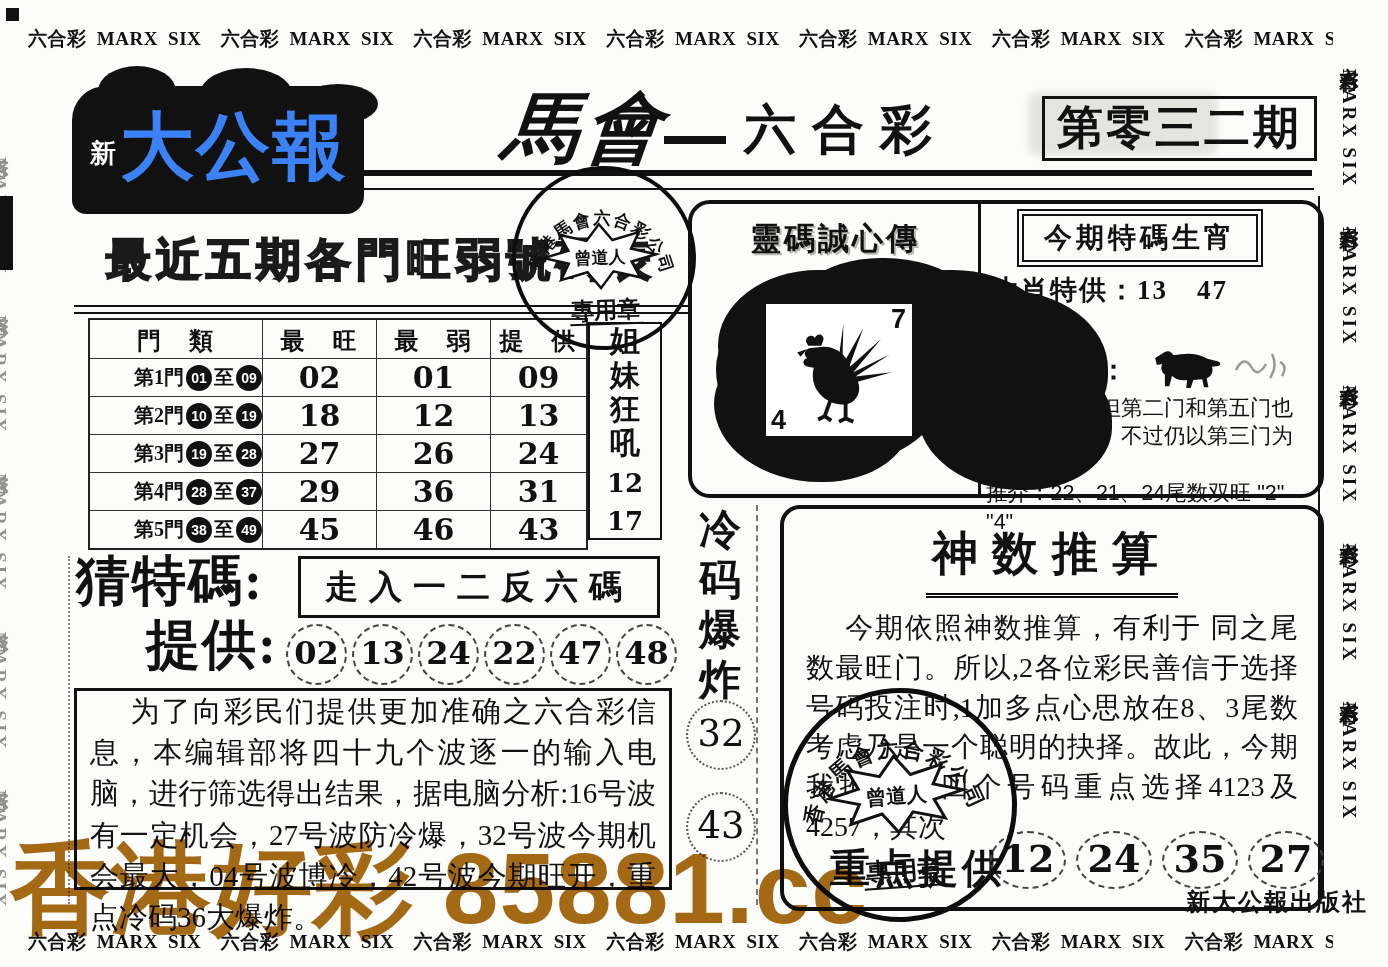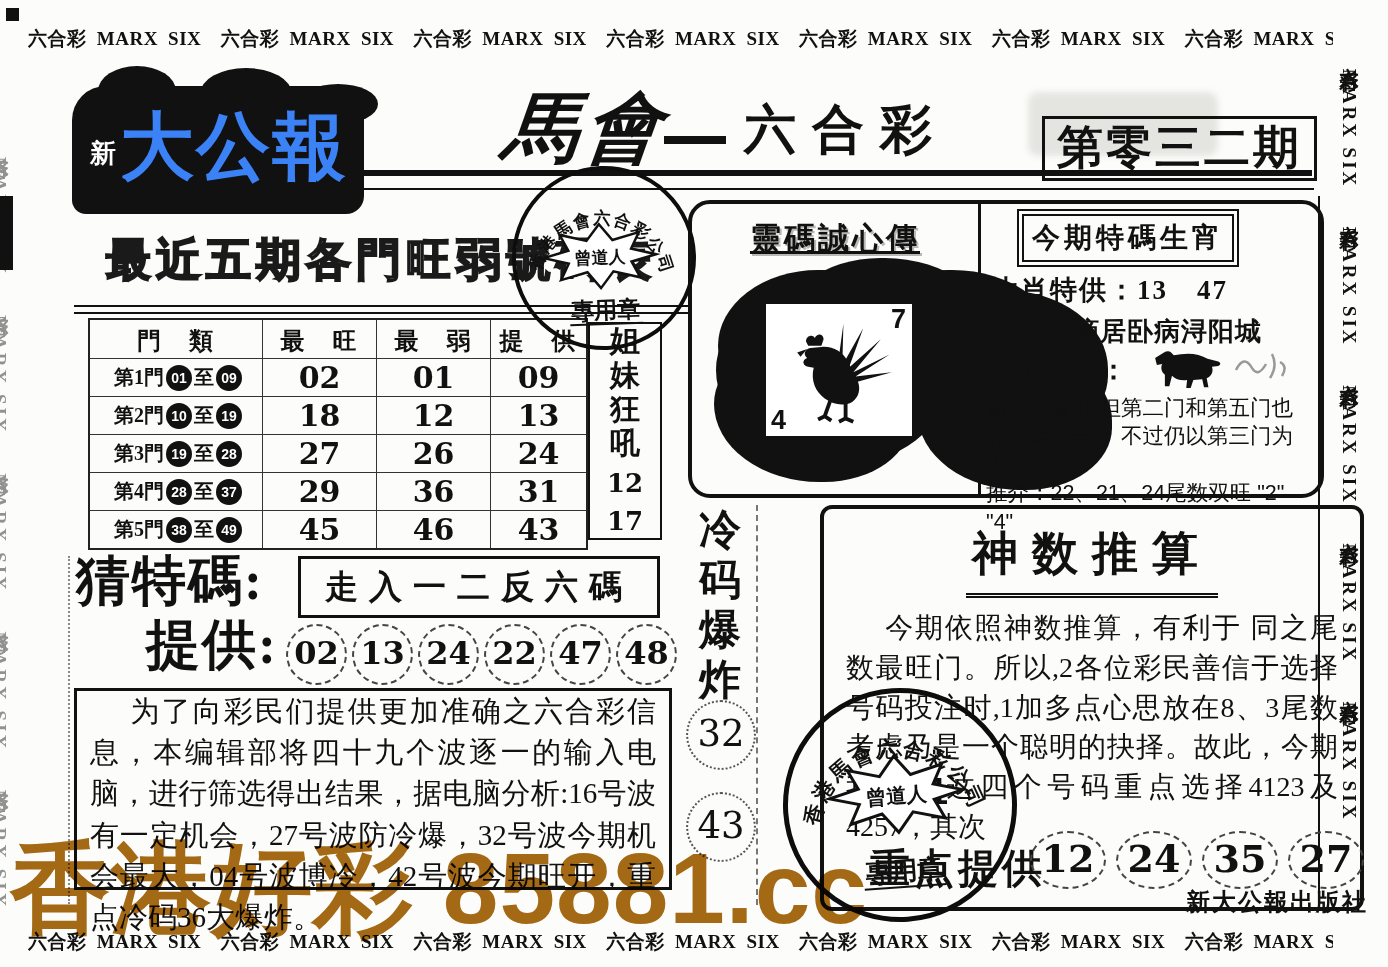--- a/index.html
+++ b/index.html
@@ -28,37 +28,37 @@
             background:#111;border-radius:50%;box-shadow:92px 10px 0 -6px #111;}
   .masthead .prefix{position:absolute;left:18px;top:50px;font:700 26px "Liberation Serif",serif;color:#fff;z-index:2;}
   .masthead .big{position:absolute;left:48px;top:24px;font:900 74px/1 "Liberation Serif",serif;color:#3b82f6;letter-spacing:2px;z-index:2;}
   .title-main{left:503px;top:90px;font:900 76px/1 "Liberation Serif",serif;font-style:italic;
               transform:skewX(-6deg);letter-spacing:6px;}
   .title-dash{left:664px;top:136px;width:62px;height:8px;background:#111;}
   .title-sub{left:744px;top:104px;font:800 52px/1 "Liberation Serif",serif;letter-spacing:16px;}
   .issue-smudge{left:1028px;top:92px;width:190px;height:64px;background:#c9c9c4;opacity:.45;
               border-radius:10px;filter:blur(3px);}
   .issue-box{left:1042px;top:96px;padding:4px 12px;border:3px solid #111;background:transparent;
-              font:900 46px/1.1 "Liberation Serif",serif;letter-spacing:3px;margin-top:20px;}
+              font:900 46px/1.1 "Liberation Serif",serif;letter-spacing:3px;}
   .rule-thick{left:358px;top:170px;width:954px;height:6px;background:#111;}
   .rule-thin{left:74px;top:188px;width:1240px;height:2px;background:#111;}
   .vline-right{left:1318px;top:196px;width:2px;height:712px;background:#111;}
 
   
   .hot-heading{left:106px;top:238px;font:800 45px/1 "Liberation Serif",serif;letter-spacing:5px;
               color:#fff;-webkit-text-stroke:2px #1a1a1a;}
   .hot-underline{left:74px;top:305px;width:614px;height:5px;
               border-top:2px solid #111;border-bottom:2px solid #111;}
   .htable{left:88px;top:318px;display:grid;grid-template-columns:172px 114px 114px 96px;
           grid-auto-rows:38px;border:2px solid #222;background:#fff0;}
   .htable .cell{border-top:1px solid #333;border-left:1px solid #333;display:flex;
           align-items:center;justify-content:center;}
   .htable .cell.first{border-left:none;}
   .htable .hdr{height:42px;font:800 24px "Liberation Serif",serif;letter-spacing:2px;border-top:none;}
-  .htable .door{justify-content:center;padding-left:4px;font:700 20px "Liberation Serif",serif;gap:2px;}
+  .htable .door{justify-content:flex-end;padding-left:4px;font:700 20px "Liberation Serif",serif;gap:2px;}
   .htable .val{font:600 30px "DejaVu Serif",serif;}
   .bnum{display:inline-block;width:26px;height:26px;background:#111;color:#fff;border-radius:50%;
         font:700 14px/26px "Liberation Sans",sans-serif;text-align:center;}
   .sister{left:588px;top:322px;width:70px;height:214px;border:2px solid #111;text-align:center;}
   .sister .ch{font:700 30px/34px "Liberation Serif",serif;}
   .sister .nm{font:600 26px/30px "DejaVu Serif",serif;margin-top:8px;}
 
   
   .guess-label{left:76px;top:554px;font:900 54px/1 "Liberation Serif",serif;letter-spacing:2px;}
   .slogan-box{left:298px;top:556px;width:356px;height:56px;border:3px solid #111;
@@ -76,42 +76,42 @@
   .cold-strip{left:688px;top:505px;width:64px;text-align:center;font:700 42px/50px "Liberation Serif",serif;}
   .cold-c1{left:686px;top:700px;}
   .cold-c2{left:686px;top:792px;}
   .coldcircle{width:66px;height:66px;border:2px dotted #555;border-radius:50%;
            font:500 37px/64px "DejaVu Serif",serif;text-align:center;position:absolute;}
 
   
   .rt-panel{left:688px;top:200px;width:628px;height:290px;border:4px solid #111;border-radius:22px;}
   .rt-divider{position:absolute;left:286px;top:0;bottom:0;width:3px;background:#111;}
   .spirit-title{position:absolute;left:18px;top:14px;width:250px;text-align:center;
-           font:900 31px "Liberation Serif",serif;letter-spacing:3px;text-shadow:2px 2px 0 #b9b9b4;text-decoration:underline;}
+           font:900 31px "Liberation Serif",serif;letter-spacing:3px;text-shadow:2px 2px 0 #b9b9b4;}
   .cloud{position:absolute;left:12px;top:60px;width:256px;height:216px;}
   .cloud-core{position:absolute;left:12px;top:22px;right:14px;bottom:16px;background:#111;
            border-radius:48% 52% 46% 54%;
            box-shadow:-6px -24px 0 -8px #111,56px -32px 0 -4px #111,124px -26px 0 -10px #111,
                       174px -8px 0 -12px #111,-18px 34px 0 -16px #111,184px 44px 0 -18px #111;}
   .cloud-window{position:absolute;left:62px;top:40px;width:146px;height:132px;background:#fff;}
   .cloud-window .n7{position:absolute;right:6px;top:0px;font:700 27px "Liberation Sans",sans-serif;}
   .cloud-window .n4{position:absolute;left:5px;bottom:0px;font:700 27px "Liberation Sans",sans-serif;}
 
-  .special-title-box{left:1022px;top:214px;padding:3px 8px;border:2px solid #111;
+  .special-title-box{left:1022px;top:214px;padding:3px 20px;border:2px solid #111;
            outline:2px solid #111;outline-offset:3px;font:700 28px "Liberation Serif",serif;letter-spacing:4px;}
   .sp-line1{left:992px;top:272px;font:600 27px "Liberation Serif",serif;letter-spacing:2px;}
   .sp-line2{left:992px;top:314px;font:600 26px "Liberation Serif",serif;letter-spacing:1px;}
   .sp-line3{left:992px;top:352px;font:600 27px "Liberation Serif",serif;}
   .horse{left:1148px;top:340px;}
   .scribble{left:1232px;top:348px;}
   .sp-note{left:986px;top:394px;width:324px;font:500 21.5px/1.32 "Liberation Sans",sans-serif;
            white-space:pre-line;}
 
   
-  .ss-panel{left:780px;top:505px;width:536px;height:398px;border:4px solid #111;border-radius:12px;margin-left:40px;}
+  .ss-panel{left:780px;top:505px;width:536px;height:398px;border:4px solid #111;border-radius:20px;}
   .ss-title{margin:14px auto 0;width:fit-content;font:900 46px "Liberation Serif",serif;
             letter-spacing:14px;border-bottom:5px double #111;padding:0 6px 8px;}
   .ss-body{margin:10px 22px 0;font:500 28px/1.42 "Liberation Serif",serif;text-align:justify;text-indent:1.4em;}
   .ss-num{position:absolute;left:84px;top:262px;font:700 36px "Liberation Sans",sans-serif;}
   .ss-key-label{position:absolute;left:46px;top:332px;font:900 40px "Liberation Serif",serif;letter-spacing:4px;}
   .ss-keys{position:absolute;left:206px;top:322px;display:flex;gap:10px;}
   .kcircle{width:72px;height:54px;border:2px dashed #444;border-radius:50%;
            font:600 38px/52px "DejaVu Serif",serif;text-align:center;}
 
   
@@ -267,21 +267,20 @@
           <path fill="#111" d="M22,44 l9,-3 l-6,7 z"></path>
           <circle cx="31" cy="53" r="3" fill="#111"></circle>
           <path stroke="#111" stroke-width="3.5" fill="none" d="M52,88 l-5,14 m-6,3 l6,-3 l6,4 M66,90 l0,14 m-6,3 l6,-3 l7,3"></path>
         </svg>
       </div>
     </div>
   </div>
 
   <div class="abs special-title-box">今期特碼生宵</div>
   <div class="abs sp-line1">生肖特供：13　47</div>
-  <div class="abs sp-line2">诗曰：谪居卧病浔阳城</div>
   <div class="abs sp-line3">本期生宵：</div>
   <svg class="abs horse" width="80" height="50" viewBox="0 0 90 56">
     <path fill="#111" d="M8,20 l10,-6 c3,-2 6,-2 8,0 l3,3 8,-1 c10,-2 22,0 30,5 l12,3 c3,1 3,4 0,5 l-7,1 c2,6 -1,11 -6,13 l2,10 -5,0 -2,-9 -10,1 -3,9 -5,0 1,-9 c-7,1 -13,-1 -17,-5 l-3,12 -5,0 0,-13 c-4,-3 -5,-8 -3,-12 l-6,1 -2,-8 z"></path>
   </svg>
   <svg class="abs scribble" width="60" height="40" viewBox="0 0 60 40">
     <path stroke="#9a9a94" stroke-width="2.5" fill="none" d="M4,22 q8,-16 16,-2 q6,10 14,-4 M40,6 q6,12 -2,24 M48,14 q8,4 2,14"></path>
   </svg>
   <div class="abs sp-note">第一门看好,但第二门和第五门也
 有一定机会， 不过仍以第三门为主。
 推介：22、21、24尾数双旺 "2"

